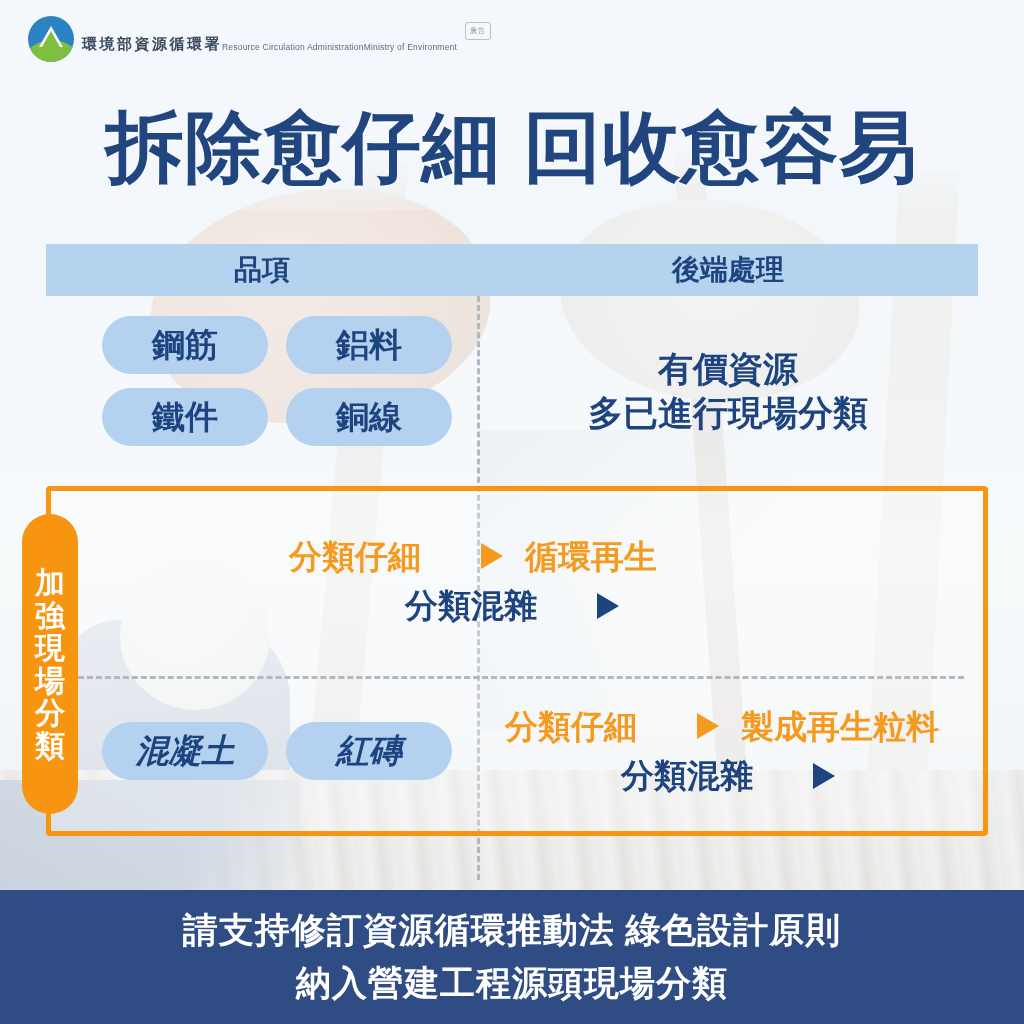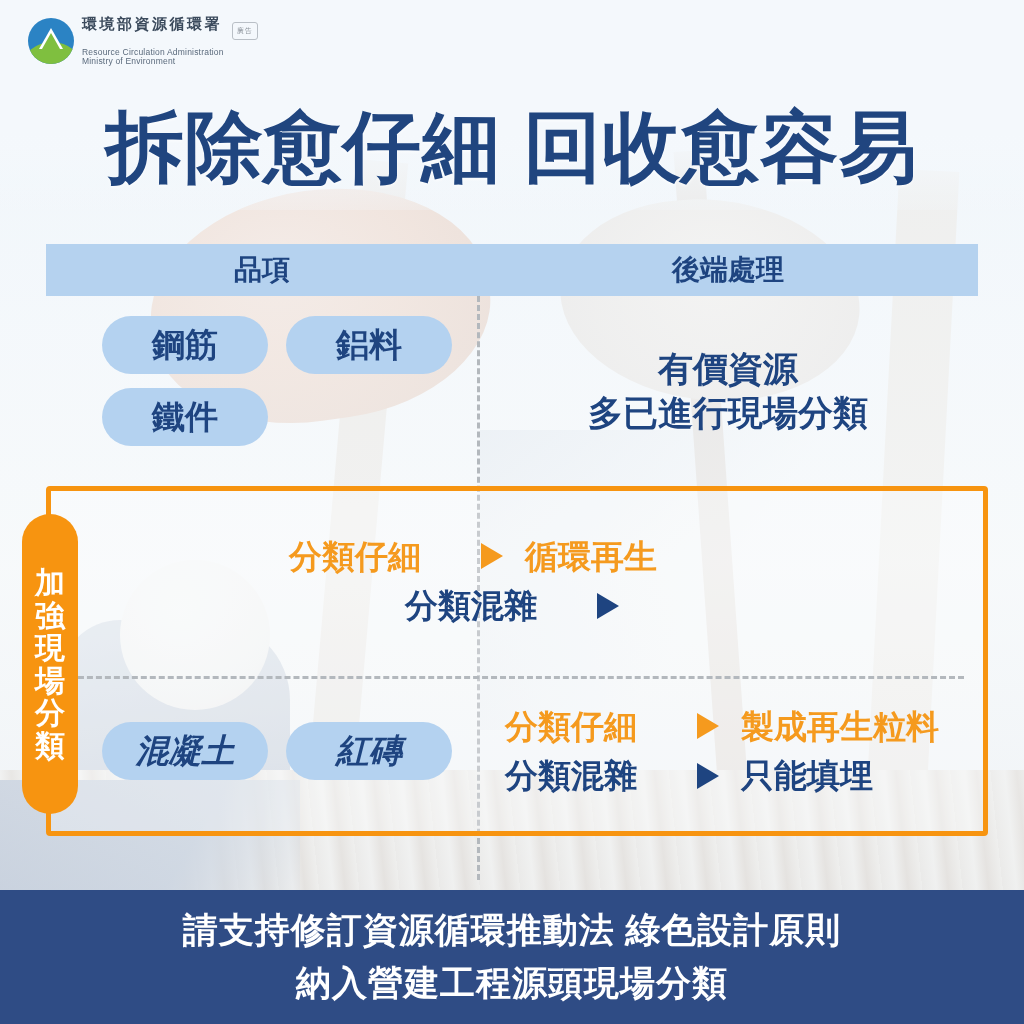--- a/index.html
+++ b/index.html
@@ -46,21 +46,21 @@
   
   .logo-row{position:absolute;left:28px;top:16px;display:flex;align-items:center;gap:8px;}
   .logo-mark{width:46px;height:46px;border-radius:50%;overflow:hidden;position:relative;
     background:#2b83c4;flex:none;}
   .logo-mark .hill{position:absolute;left:-6px;bottom:-4px;width:60px;height:26px;
     border-radius:50% 50% 0 0 / 100% 100% 0 0;background:#7fbf3f;}
   .logo-mark .tri{position:absolute;left:11px;top:10px;width:0;height:0;
     border-left:12px solid transparent;border-right:12px solid transparent;border-bottom:21px solid #ffffff;}
   .logo-mark .tri2{position:absolute;left:14px;top:15px;width:0;height:0;
     border-left:9px solid transparent;border-right:9px solid transparent;border-bottom:16px solid #7fbf3f;}
-  .logo-txt{display:flex;flex-direction:column;line-height:1.06;}
+  .logo-txt{display:flex;flex-direction:row;line-height:1.06;align-items:flex-end;}
   .logo-cn{font-size:15px;font-weight:700;color:#3b4a5c;letter-spacing:2.5px;}
   .logo-en1{font-size:8.5px;color:#5a6a7c;letter-spacing:.2px;margin-top:16px;}
   .logo-en2{font-size:8.5px;color:#5a6a7c;letter-spacing:.2px;}
   .ad-badge{border:1px solid #b9bfc6;border-radius:3px;font-size:7px;color:#8d949c;
     padding:3px 4px;letter-spacing:1px;align-self:flex-start;margin-top:6px;}
 
   
   .title{position:absolute;left:0;top:96px;width:1024px;text-align:center;
     font-size:78px;font-weight:700;color:#20457f;letter-spacing:1px;white-space:nowrap;
     text-shadow:0 2px 3px rgba(255,255,255,.6);}
@@ -157,20 +157,21 @@
     </div>
 
     <div class="vline"></div>
 
     <div class="row row1">
       <div class="col-items">
         <div class="pills">
           <div class="pill">鋼筋</div>
           <div class="pill">鋁料</div>
           <div class="pill">鐵件</div>
+          <div class="pill">銅線</div>
         </div>
       </div>
       <div class="col-proc">
         <div class="proc-big">有價資源</div>
         <div class="proc-big">多已進行現場分類</div>
       </div>
     </div>
 
     <div style="position:relative;">
       <div class="obox-frame"></div>
@@ -200,21 +201,20 @@
         </div>
         <div class="col-proc">
           <div class="proc-line good">
             <span class="proc-from">分類仔細</span>
             <span class="tri-r"></span>
             <span class="proc-to">製成再生粒料</span>
           </div>
           <div class="proc-line bad">
             <span class="proc-from">分類混雜</span>
             <span class="tri-r"></span>
-            <span class="proc-to">只能填埋</span>
           </div>
         </div>
       </div>
     </div>
   </div>
 
   <div class="vtag">
     <span>加</span>
     <span>強</span>
     <span>現</span>

